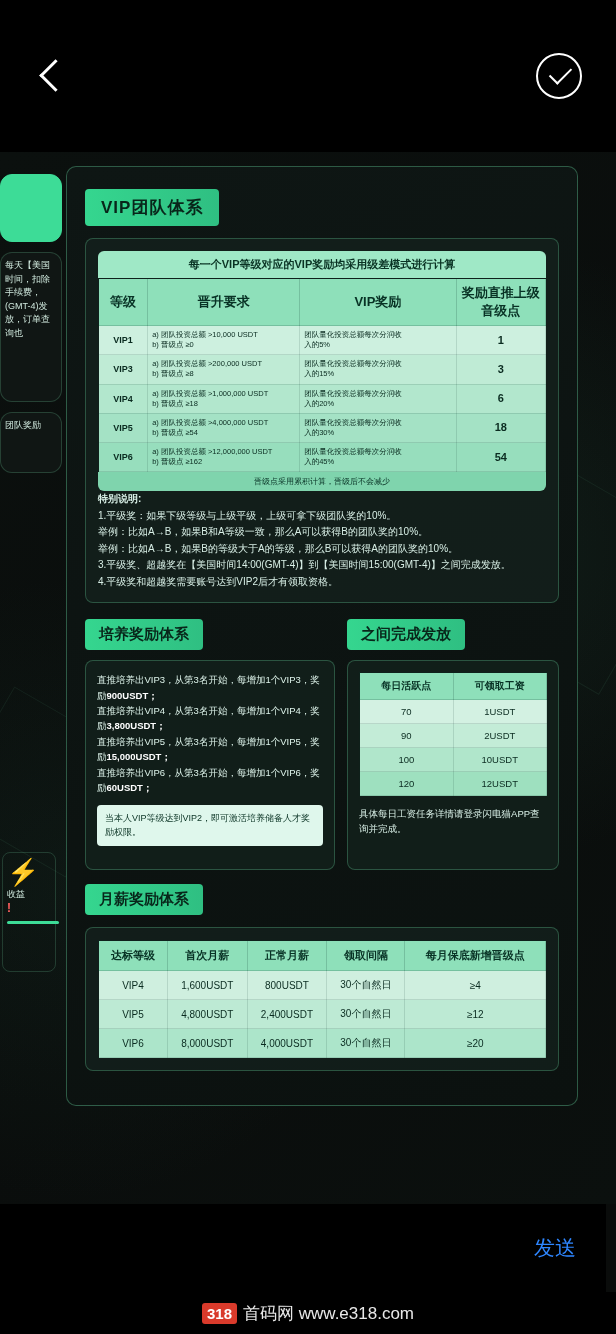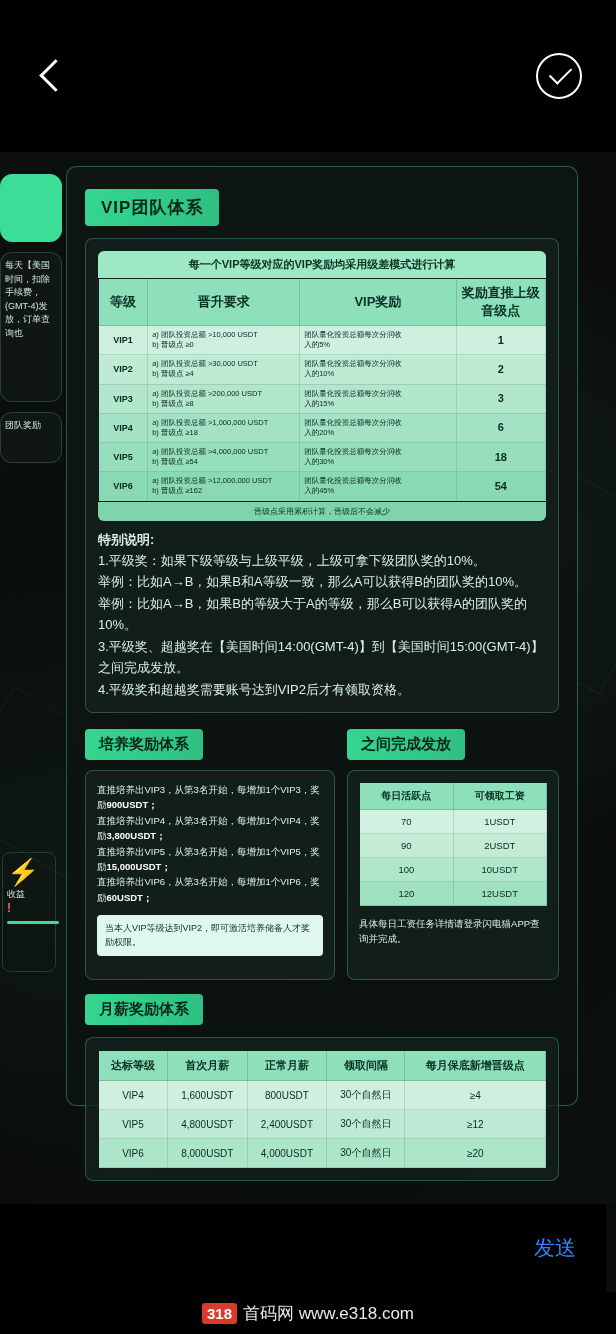--- a/index.html
+++ b/index.html
@@ -78,21 +78,21 @@
     border-radius: 12px;
     color: #cfe8dd;
     font-size: 9px;
     line-height: 1.5;
     padding: 6px 4px;
     margin-bottom: 10px;
     overflow: hidden;
   }
   .lcard.green { background: #3ddc97; border-color:#3ddc97; height: 68px; }
   .lcard.tall { height: 150px; }
-  .lcard.small { height: 51px; }
+  .lcard.small { height: 61px; }
   .lbolt {
     position: absolute; left: 2px; top: 700px;
     width: 54px; height: 120px;
     border: 1px solid rgba(120,220,170,0.2);
     border-radius: 8px;
     color:#cfe8dd; font-size:9px; padding:4px;
   }
   .bolt { font-size: 26px; color: #3ddc97; }
   .lred { color:#ff5f5f; font-weight:bold; font-size: 12px; }
   .greenline { height: 3px; background:#3ddc97; width: 52px; margin-top:6px; border-radius:2px;}
@@ -154,21 +154,21 @@
   .vip-table tbody tr:nth-child(6) td { background:#89d9b5; }
   .vip-table td.lvl { font-weight: bold; font-size: 9px; text-align: center; width: 11%;}
   .vip-table td.req { width: 34%; }
   .vip-table td.rew { width: 35%; }
   .vip-table td.pts { text-align: center; font-weight: bold; font-size: 11px; width: 20%; }
   .tbl-foot {
     background: #7fd4ad;
     color: #083225;
     font-size: 8px; text-align: center; padding: 4px;
   }
-  .notes { margin-top: 8px; color: #d8efe6; font-size: 13px; line-height: 1.65; }
+  .notes { margin-top: 0; color: #d8efe6; font-size: 10px; line-height: 1.65; }
 
   .two-col { display: flex; gap: 12px; margin-top: 16px; }
   .col { flex: 1; }
   .col.left { flex: 1.18; }
   .subtitle {
     display: inline-block;
     background: linear-gradient(90deg,#35d68f,#2fbf82);
     color: #08261a;
     font-size: 15px; font-weight: bold;
     padding: 6px 14px;
@@ -290,28 +290,20 @@
                 </tr>
               </thead>
               <tbody>
                 <tr>
                   <td class="lvl">VIP1</td>
                   <td class="req" style="white-space:pre-line">a) 团队投资总额 &gt;10,000 USDT
 b) 晋级点 ≥0</td>
                   <td class="rew" style="white-space:pre-line">团队量化投资总额每次分润收
 入的5%</td>
                   <td class="pts">1</td>
-                </tr>
-                <tr>
-                  <td class="lvl">VIP2</td>
-                  <td class="req" style="white-space:pre-line">a) 团队投资总额 &gt;30,000 USDT
-b) 晋级点 ≥4</td>
-                  <td class="rew" style="white-space:pre-line">团队量化投资总额每次分润收
-入的10%</td>
-                  <td class="pts">2</td>
                 </tr>
                 <tr>
                   <td class="lvl">VIP3</td>
                   <td class="req" style="white-space:pre-line">a) 团队投资总额 &gt;200,000 USDT
 b) 晋级点 ≥8</td>
                   <td class="rew" style="white-space:pre-line">团队量化投资总额每次分润收
 入的15%</td>
                   <td class="pts">3</td>
                 </tr>
                 <tr>

